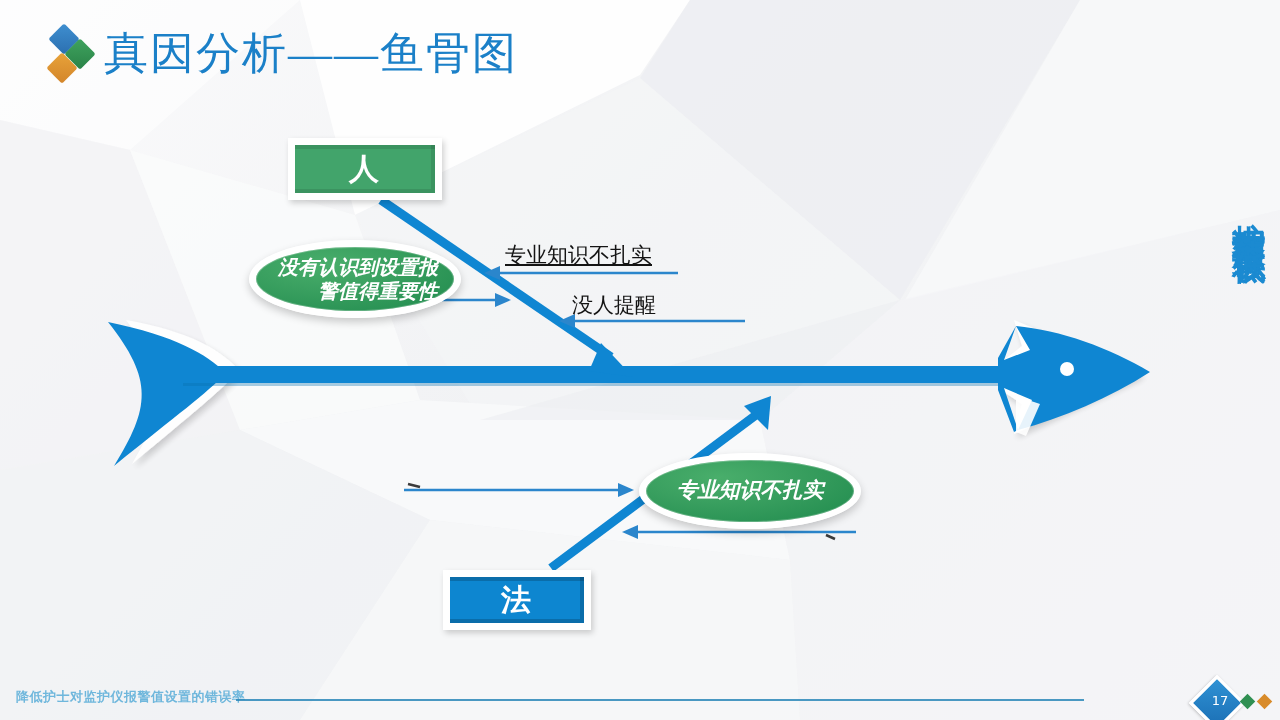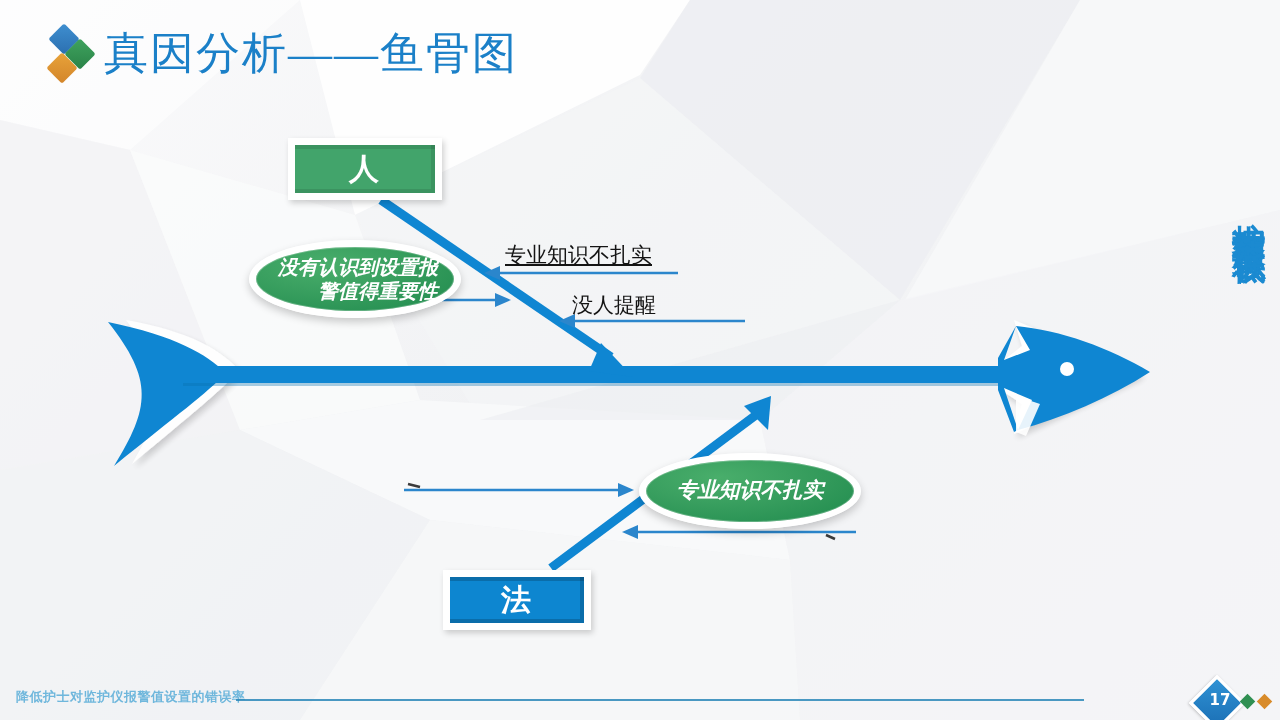--- a/index.html
+++ b/index.html
@@ -52,21 +52,21 @@
   .effect{position:absolute;right:14px;top:196px;width:44px;
           writing-mode:vertical-rl;text-orientation:upright;
           color:#1b8ad1;font-weight:bold;font-size:33px;letter-spacing:3px;line-height:1.0;}
 
   
   .footer-line{position:absolute;left:236px;right:196px;top:699px;height:2px;background:#2a87b8;opacity:.85;}
   .footer-text{position:absolute;left:16px;top:688px;color:#6fb7dc;font-size:13px;font-weight:bold;letter-spacing:.5px;white-space:nowrap;}
   .page-badge{position:absolute;right:43px;top:683px;width:34px;height:34px;transform:rotate(45deg);
               background:linear-gradient(135deg,#2f92d4,#1b6fb5);border:3px solid #ffffff;box-shadow:0 1px 3px rgba(0,0,0,.22);}
   .page-num{position:absolute;right:43px;top:683px;width:34px;height:34px;display:flex;align-items:center;justify-content:center;
-            color:#ffffff;font-size:15px;font-weight:bold;}
+            color:#ffffff;font-size:13px;font-weight:normal;}
   .mini-dia{position:absolute;width:11px;height:11px;transform:rotate(45deg);top:696px;}
   .mini-green{right:27px;background:#2f8f52;}
   .mini-orange{right:10px;background:#d88b2a;}
 </style>
 </head>
 <body>
 
 <div id="slide">
 
   <div class="bg-base"></div>

